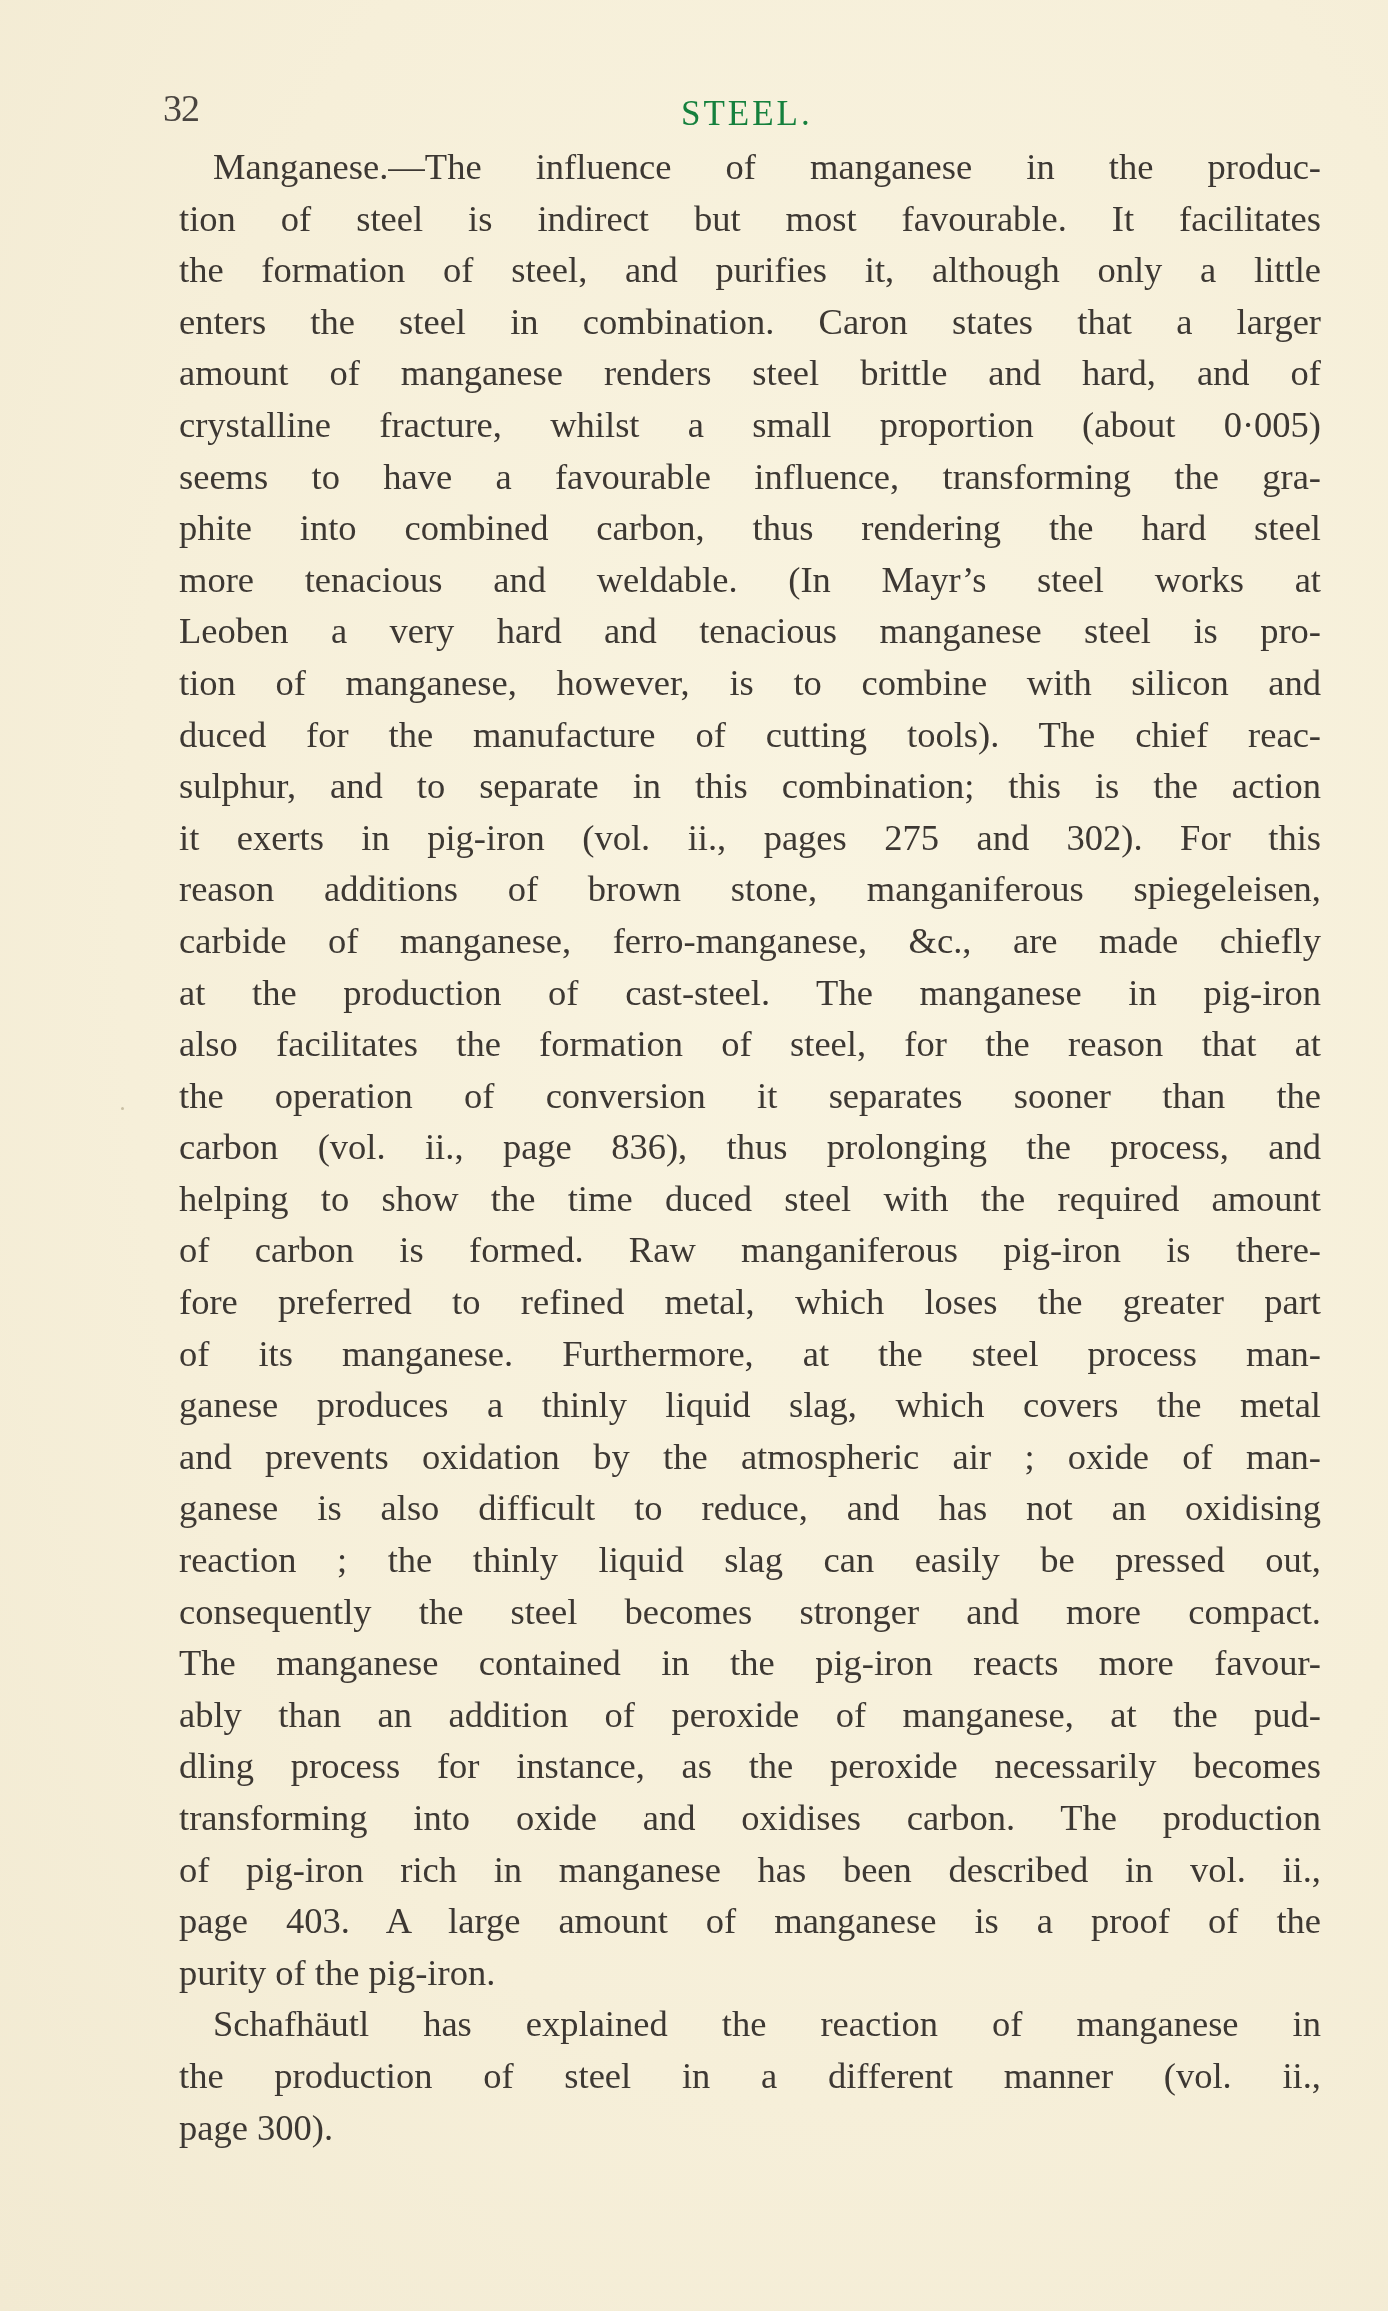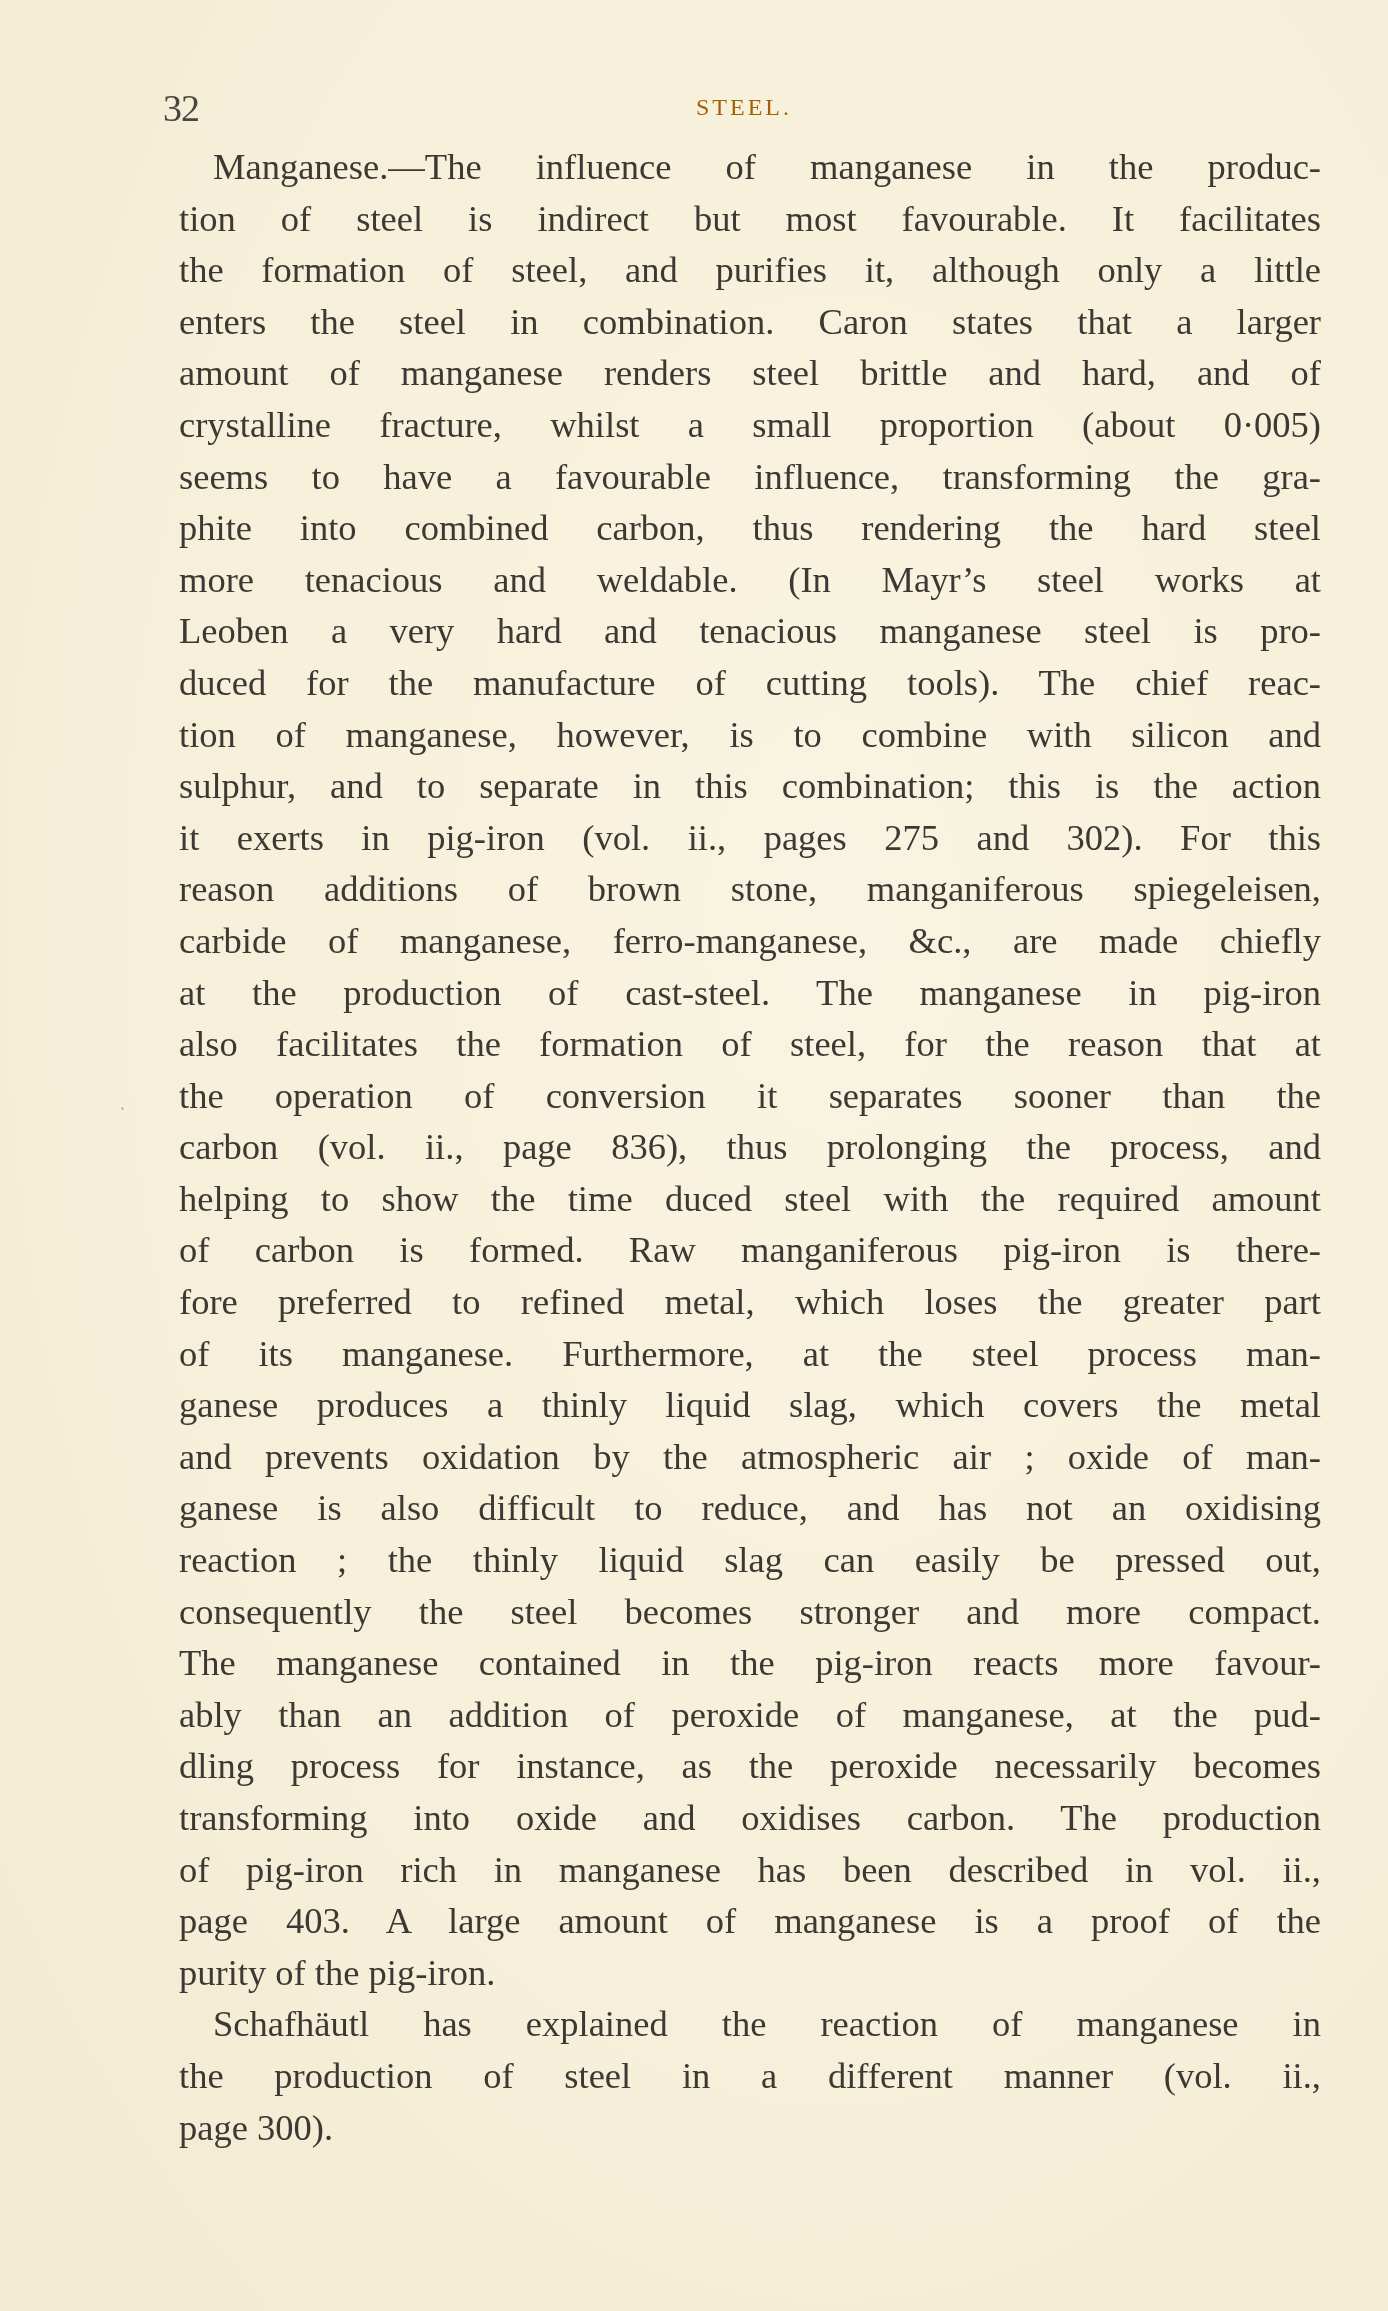--- a/index.html
+++ b/index.html
@@ -27,25 +27,25 @@
     .page-number {
       position: absolute;
       left: 0;
       top: 0;
       font-size: 38px;
       letter-spacing: -1px;
       color: #4a4540;
     }
     .running-head {
       position: absolute;
-      left: 533px;
+      left: 518px;
       top: 8px;
-      font-size: 24px;
+      font-size: 35px;
       letter-spacing: 3px;
-      color: #a16207;
+      color: #15803d;
     }
     .body-text {
       position: absolute;
       top: 141px;
       left: 179px;
       width: 1142px;
     }
     .line {
       display: block;
       height: 51.6px;
@@ -83,22 +83,22 @@
     <span class="line indent">Manganese.—The influence of manganese in the produc-</span>
     <span class="line">tion of steel is indirect but most favourable.  It facilitates</span>
     <span class="line">the formation of steel, and purifies it, although only a little</span>
     <span class="line">enters the steel in combination.  Caron states that a larger</span>
     <span class="line">amount of manganese renders steel brittle and hard, and of</span>
     <span class="line">crystalline fracture, whilst a small proportion (about 0·005)</span>
     <span class="line">seems to have a favourable influence, transforming the gra-</span>
     <span class="line">phite into combined carbon, thus rendering the hard steel</span>
     <span class="line">more tenacious and weldable.  (In Mayr’s steel works at</span>
     <span class="line">Leoben a very hard and tenacious manganese steel is pro-</span>
+    <span class="line">tion of manganese, however, is to combine with silicon and</span>
     <span class="line">duced for the manufacture of cutting tools).  The chief reac-</span>
-    <span class="line">tion of manganese, however, is to combine with silicon and</span>
     <span class="line">sulphur, and to separate in this combination; this is the action</span>
     <span class="line">it exerts in pig-iron (vol. ii., pages 275 and 302).  For this</span>
     <span class="line">reason additions of brown stone, manganiferous spiegeleisen,</span>
     <span class="line">carbide of manganese, ferro-manganese, &amp;c., are made chiefly</span>
     <span class="line">at the production of cast-steel.  The manganese in pig-iron</span>
     <span class="line">also facilitates the formation of steel, for the reason that at</span>
     <span class="line">the operation of conversion it separates sooner than the</span>
     <span class="line">carbon (vol. ii., page 836), thus prolonging the process, and</span>
     <span class="line">helping to show the time duced steel with the required amount</span>
     <span class="line">of carbon is formed.  Raw manganiferous pig-iron is there-</span>

